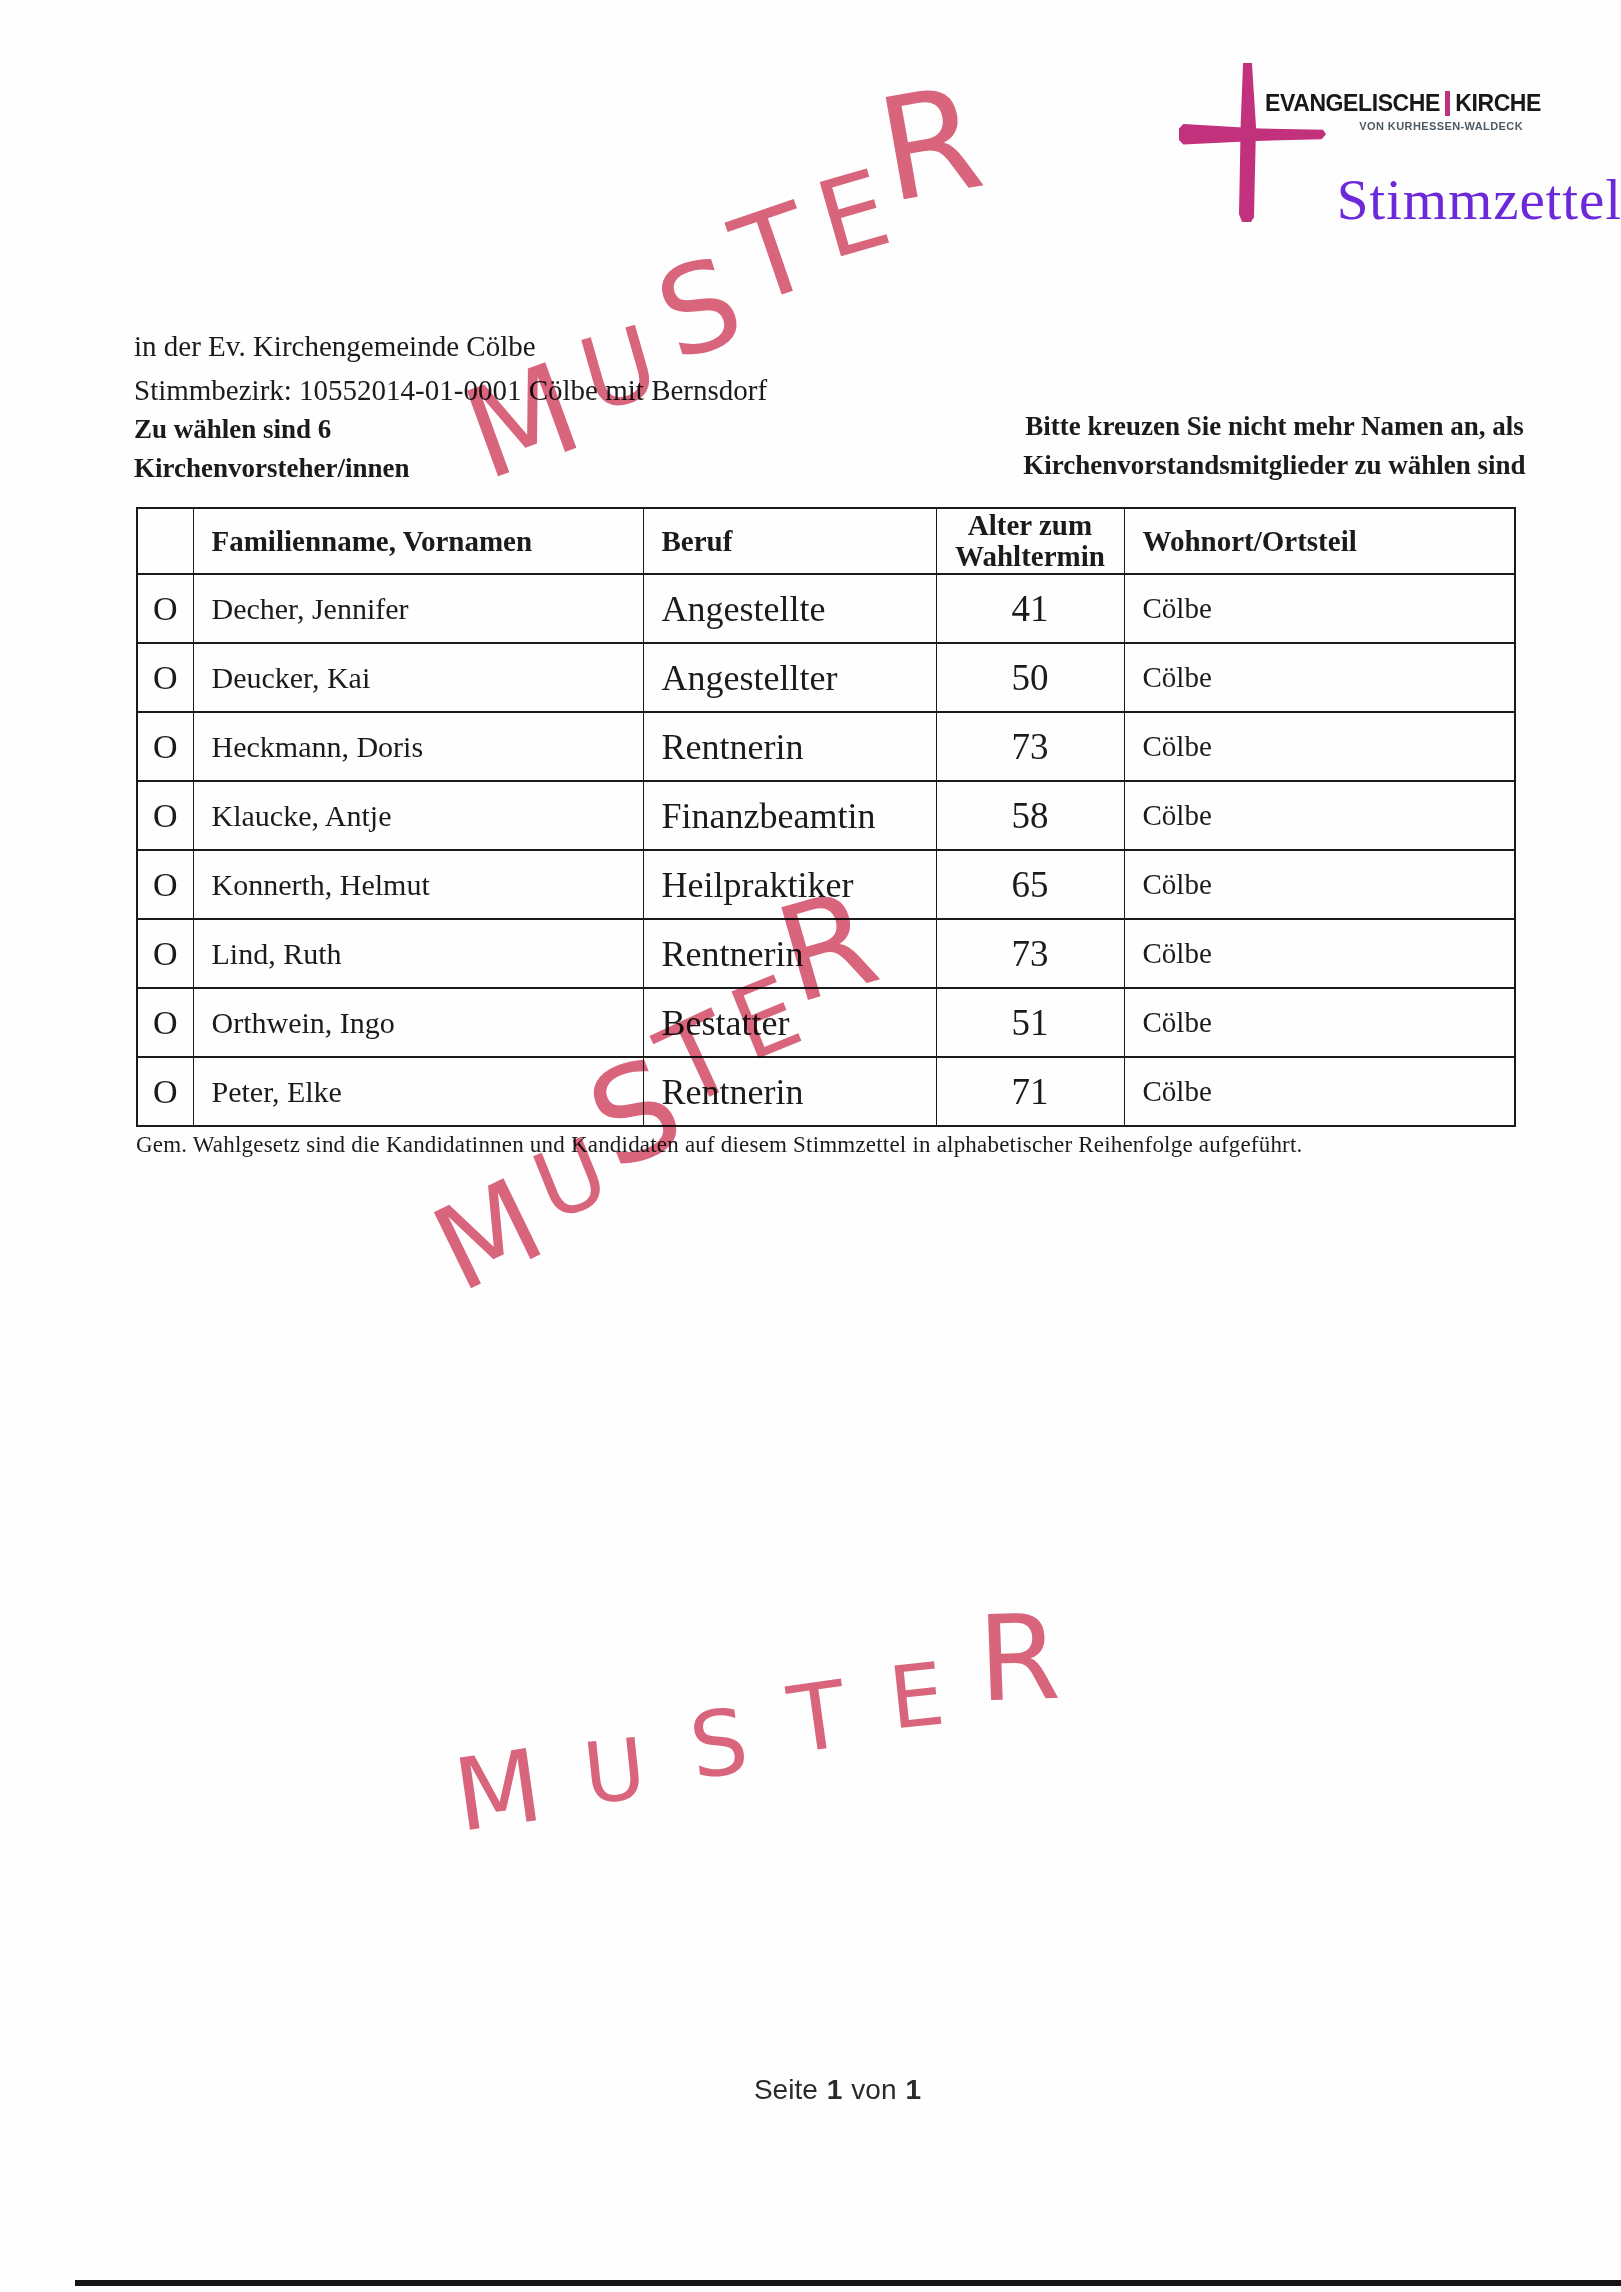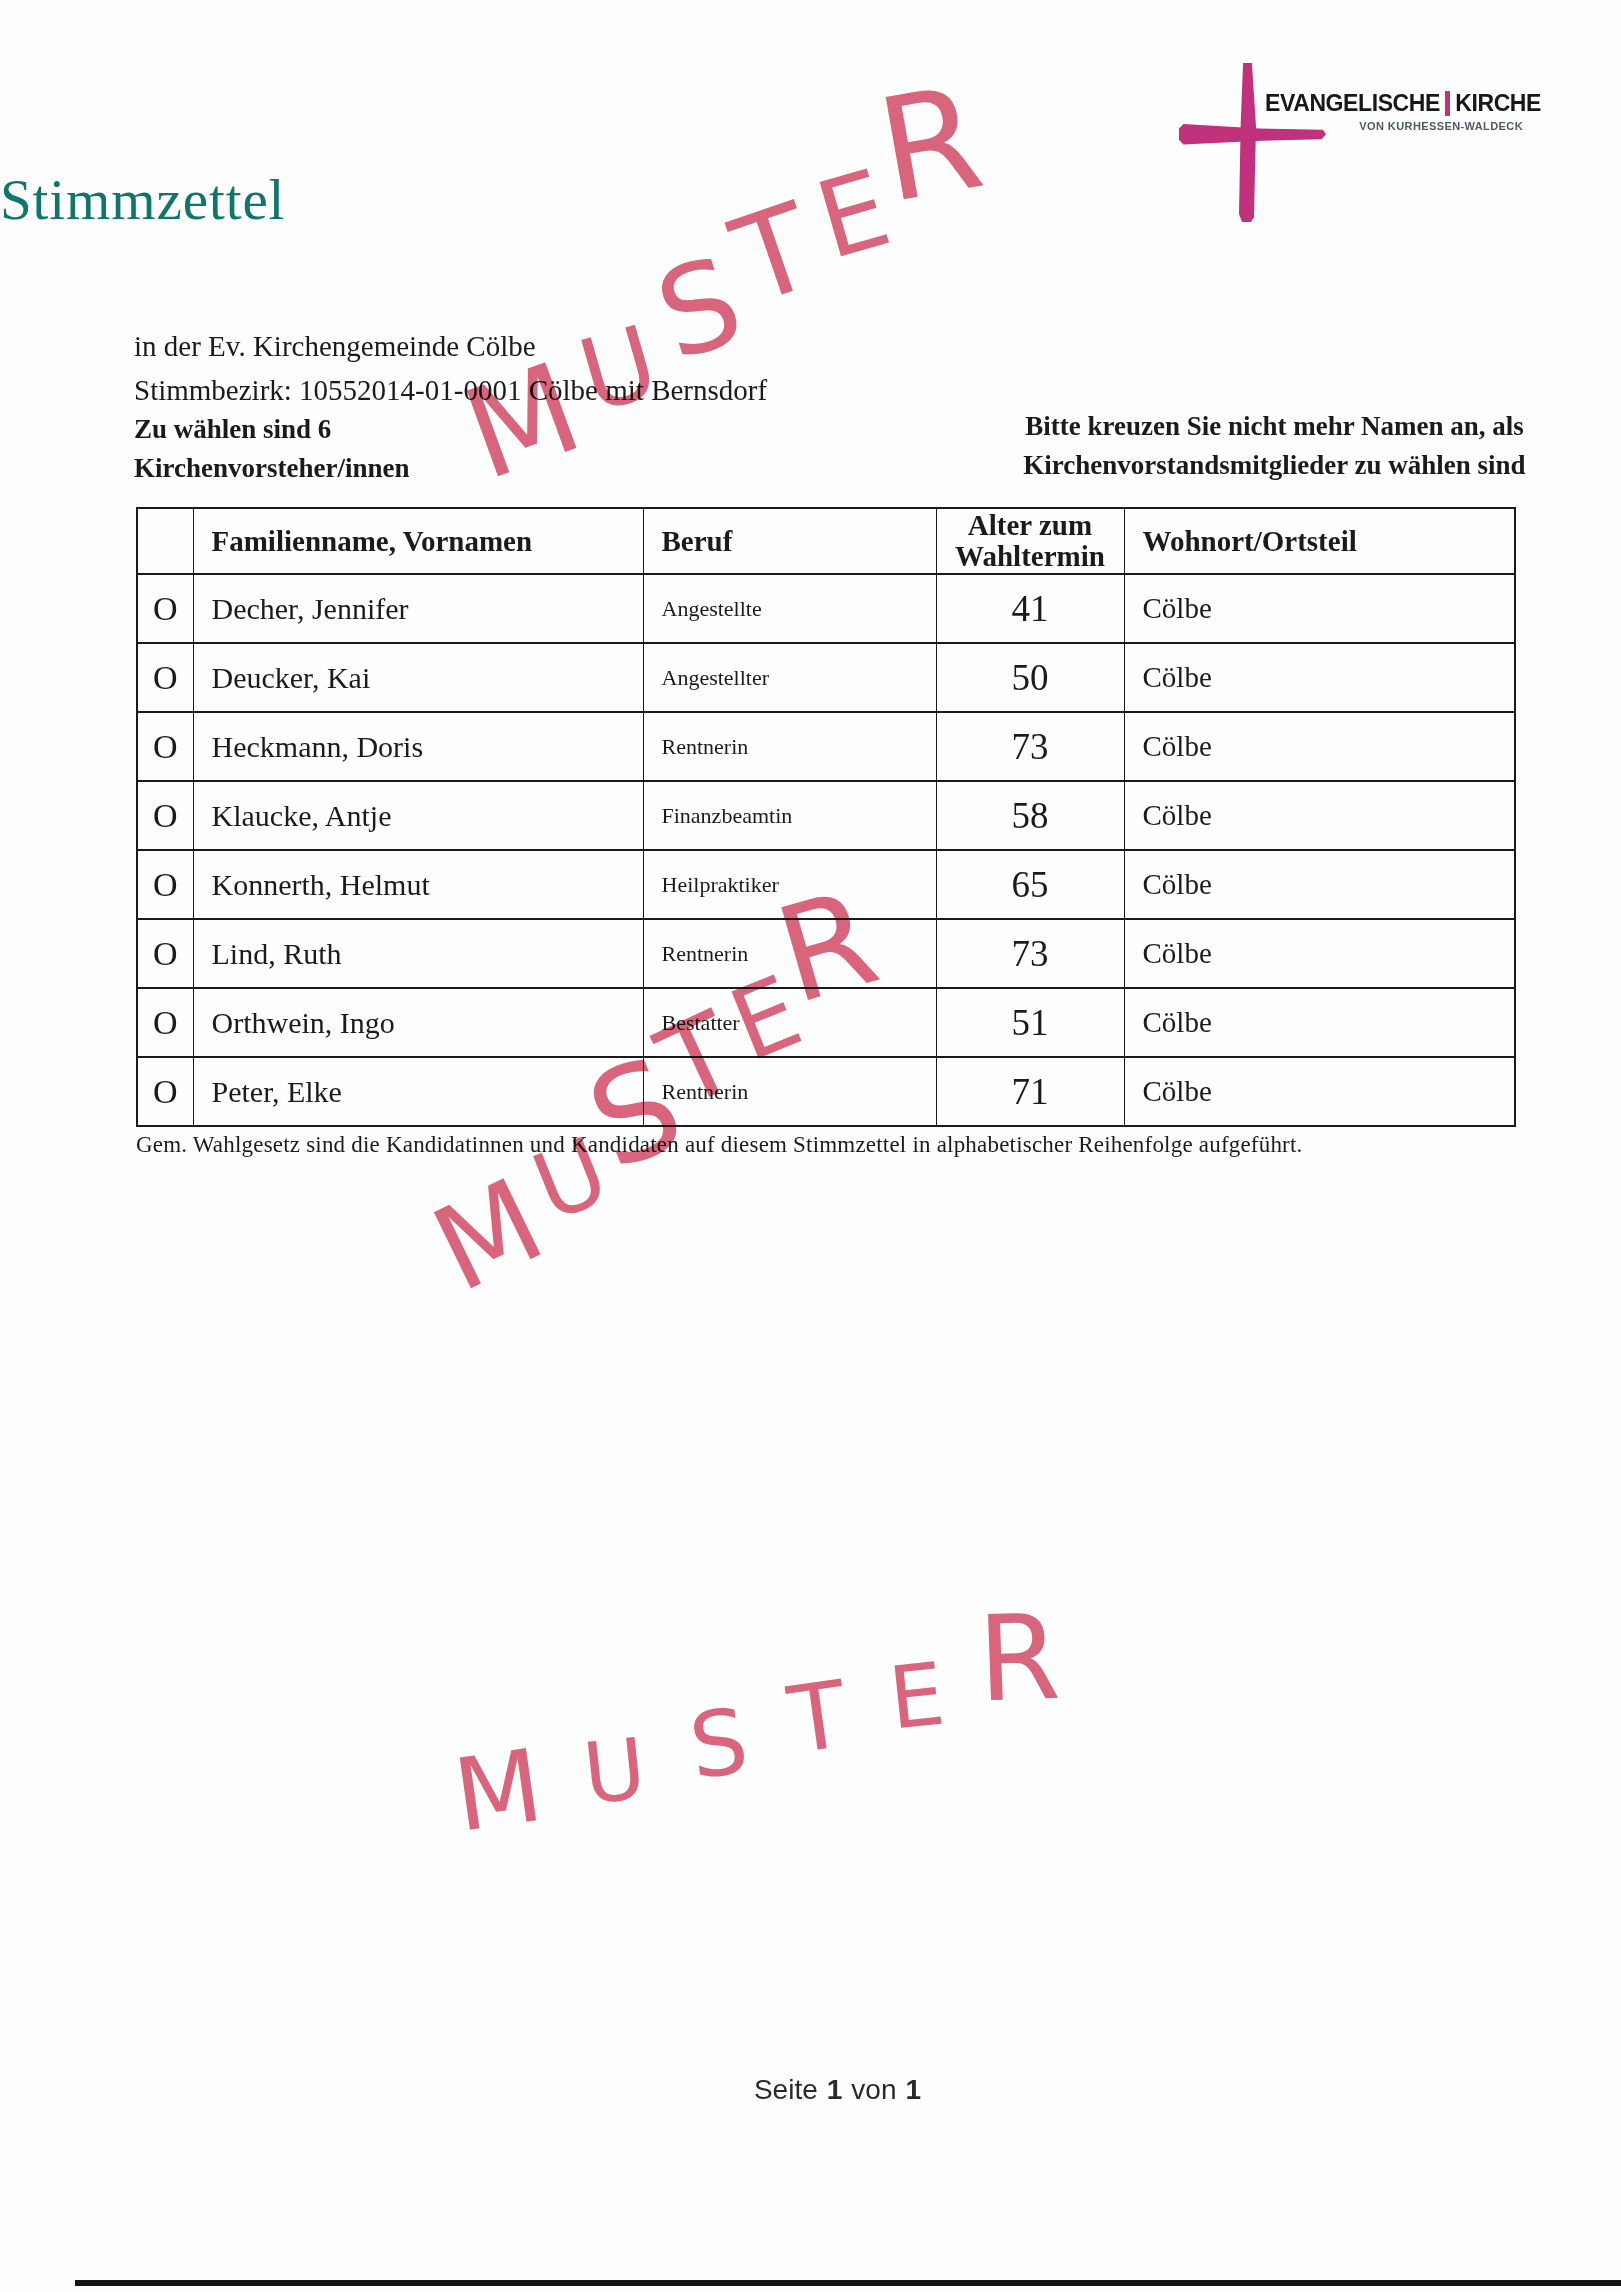--- a/index.html
+++ b/index.html
@@ -30,22 +30,22 @@
     font-size:23px;letter-spacing:-0.4px;color:#181818;white-space:nowrap;
   }
   .logo-divider{display:inline-block;width:4.5px;height:25px;background:#c1317c;margin:0 5.4px;}
   .logo-line2{
     position:absolute;left:1265px;top:120px;width:258px;text-align:right;
     font-family:"Liberation Sans",sans-serif;font-weight:bold;
     font-size:11px;letter-spacing:0.4px;color:#4d5a63;white-space:nowrap;
   }
   
   .doc-title{
-    position:absolute;left:0;top:167px;width:1622px;text-align:left;
-    font-size:57px;letter-spacing:0.9px;color:#0f766e;
+    position:absolute;left:0;top:167px;width:1622px;text-align:right;
+    font-size:57px;letter-spacing:0.9px;color:#6d28d9;
   }
   .doc-subtitle{
     position:absolute;left:0;top:266px;width:1622px;text-align:center;
     font-weight:bold;font-size:28px;
   }
   .parish-line{position:absolute;left:134px;top:330px;font-size:29px;}
   .district-line{position:absolute;left:134px;top:374px;font-size:29px;}
   .instr-left{
     position:absolute;left:134px;top:410px;
     font-weight:bold;font-size:27px;line-height:39px;
@@ -64,21 +64,21 @@
     border-left:1.8px solid #1a1a1a;border-right:1.8px solid #1a1a1a;
     border-top:2.7px solid #1a1a1a;border-bottom:2.7px solid #1a1a1a;
     padding:12px;vertical-align:middle;
   }
   table.ballot thead tr{height:66px;}
   table.ballot tbody tr{height:68px;}
   th{font-weight:bold;font-size:29px;text-align:left;padding-left:18px !important;}
   th.th-age{text-align:center;padding:0 0 !important;line-height:31px;}
   td.cell-vote{text-align:center;font-size:34px;}
   td.cell-name{padding-left:18px !important;font-size:30px;}
-  td.cell-occ{padding-left:18px !important;font-size:22px;}
+  td.cell-occ{padding-left:18px !important;font-size:36px;}
   td.cell-age{text-align:center;font-size:37px;}
   td.cell-res{padding-left:18px !important;font-size:29px;}
   
   .footnote{position:absolute;left:136px;top:1132px;font-size:23px;letter-spacing:0.2px;}
   .page-footer{
     position:absolute;left:0;top:2074px;width:1675px;text-align:center;
     font-family:"Liberation Sans",sans-serif;font-size:28px;color:#2a2a2a;
   }
   .page-footer span{margin:0 4.5px;}
   .pf-bold{font-weight:bold;}

